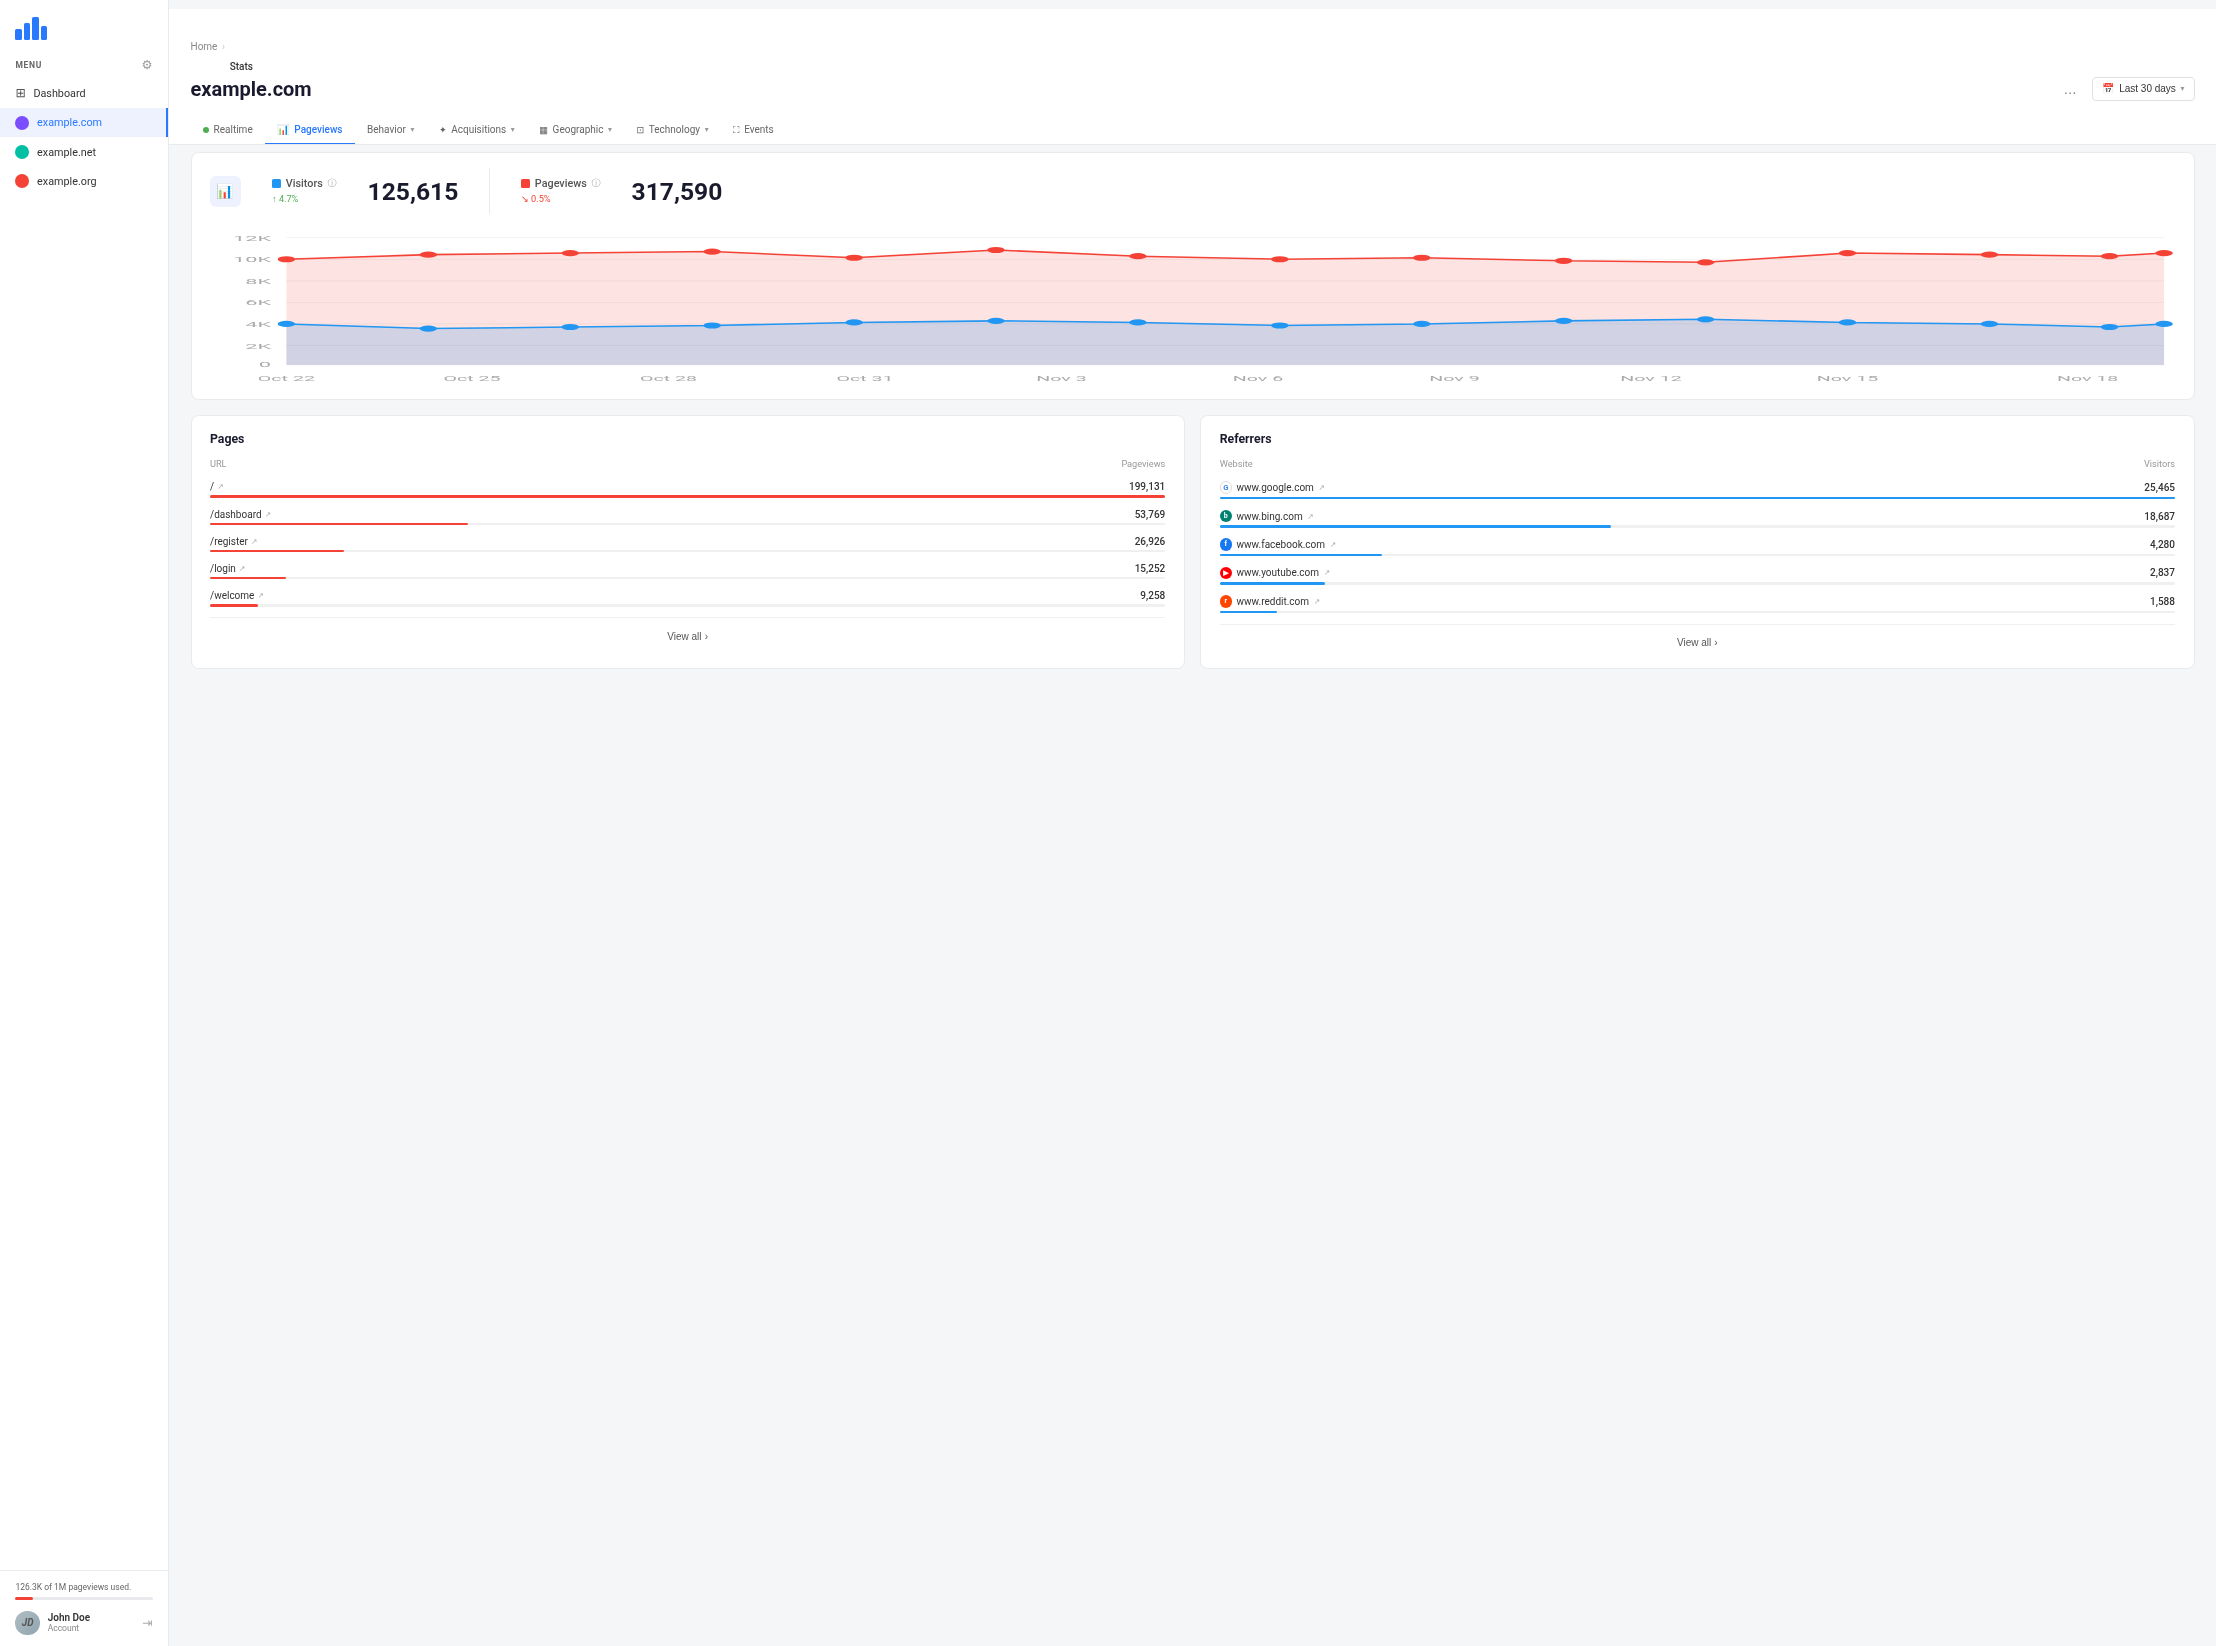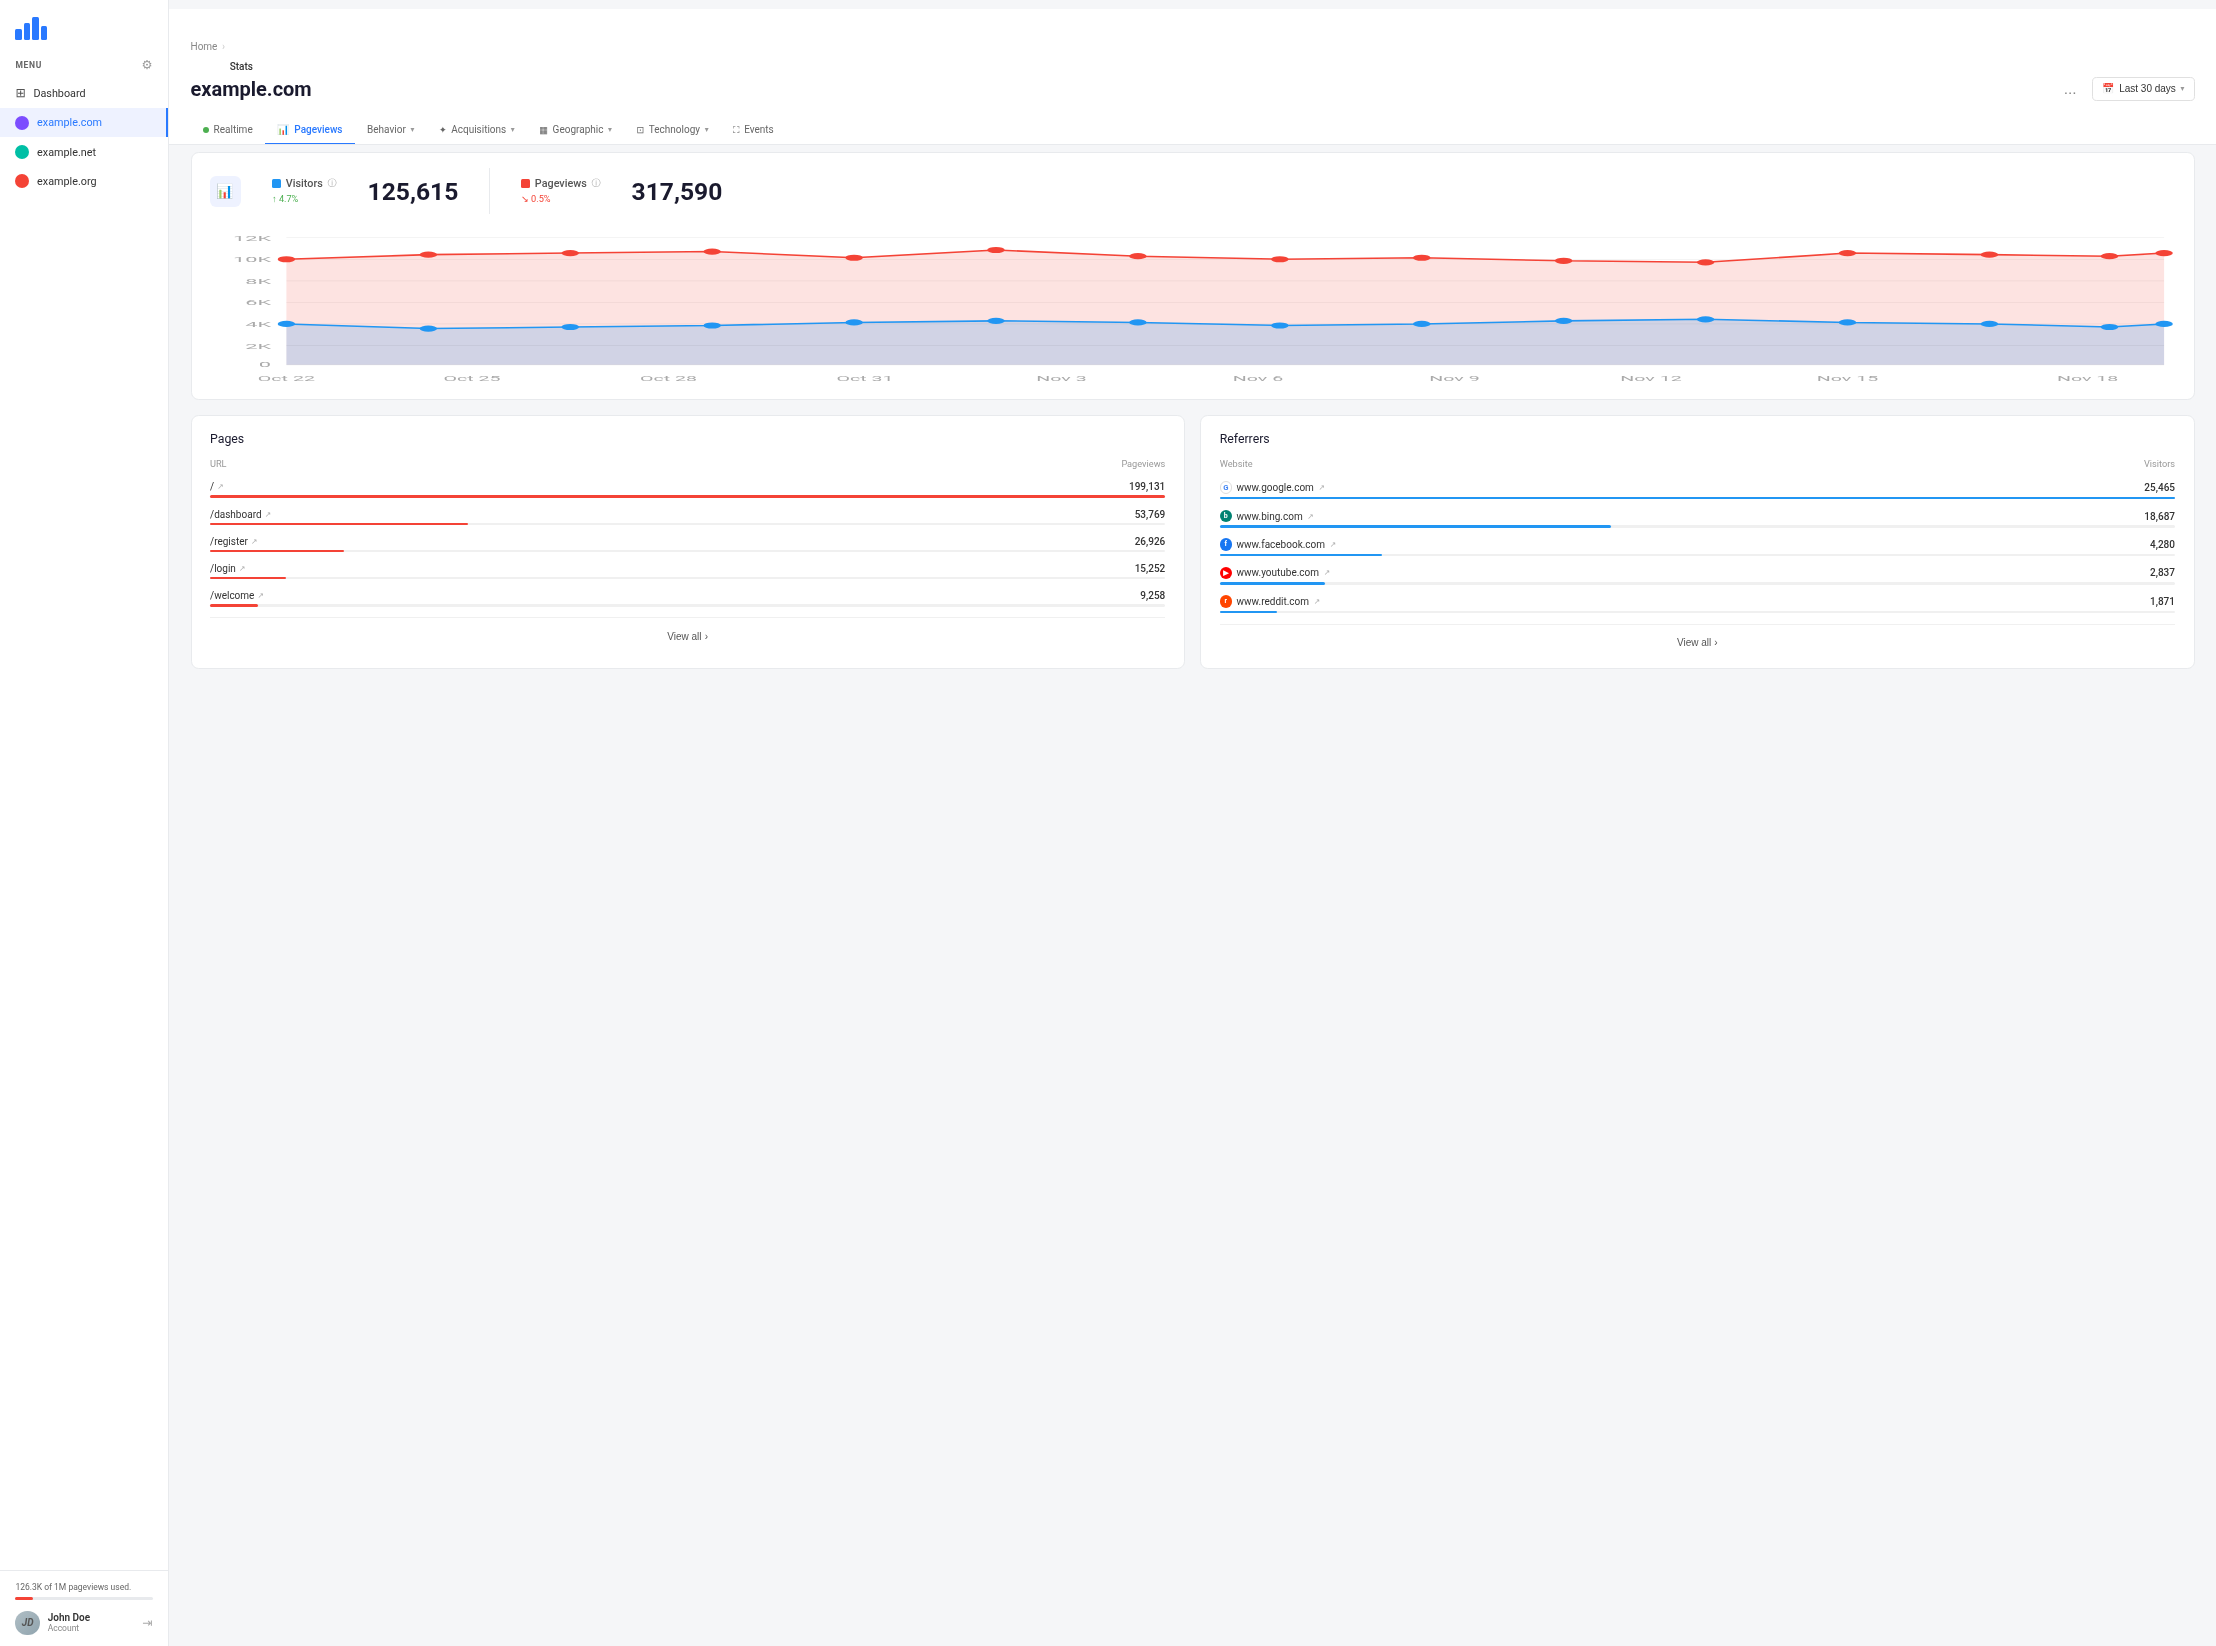--- a/index.html
+++ b/index.html
@@ -228,21 +228,21 @@
       display: grid;
       grid-template-columns: 1fr 1fr;
       gap: 15.4px;
     }
     .panel {
       background: #fff;
       border-radius: 7.7px;
       border: 0.8px solid #e8eaed;
       padding: 15.4px 18.5px;
     }
-    .panel-title { font-size: 12.3px; font-weight: 400; color: #1a1a2e; margin-bottom: 12.3px; }
+    .panel-title { font-size: 12.3px; font-weight: 700; color: #1a1a2e; margin-bottom: 12.3px; }
     .panel-col-headers {
       display: flex;
       justify-content: space-between;
       font-size: 9.2px;
       color: #999;
       margin-bottom: 7.7px;
       padding-bottom: 4.6px;
     }
     .data-row {
       margin-bottom: 10.8px;
@@ -679,21 +679,21 @@
 
         <div class="ref-row">
           <div class="ref-top">
             <div class="ref-site">
               <div class="ref-icon icon-reddit">
                 <span style="font-size:7px;font-weight:bold;">r</span>
               </div>
               <span>www.reddit.com</span>
               <span class="ext-link">↗</span>
             </div>
-            <span class="ref-val">1,871</span>
+            <span class="ref-val">1,588</span>
           </div>
           <div class="bar-bg">
             <div class="bar-fill bar-blue" style="width:6%"></div>
           </div>
         </div>
 
         <div class="view-all-row">
           <button class="view-all-btn">
             <span>View all</span>
             <span>›</span>

